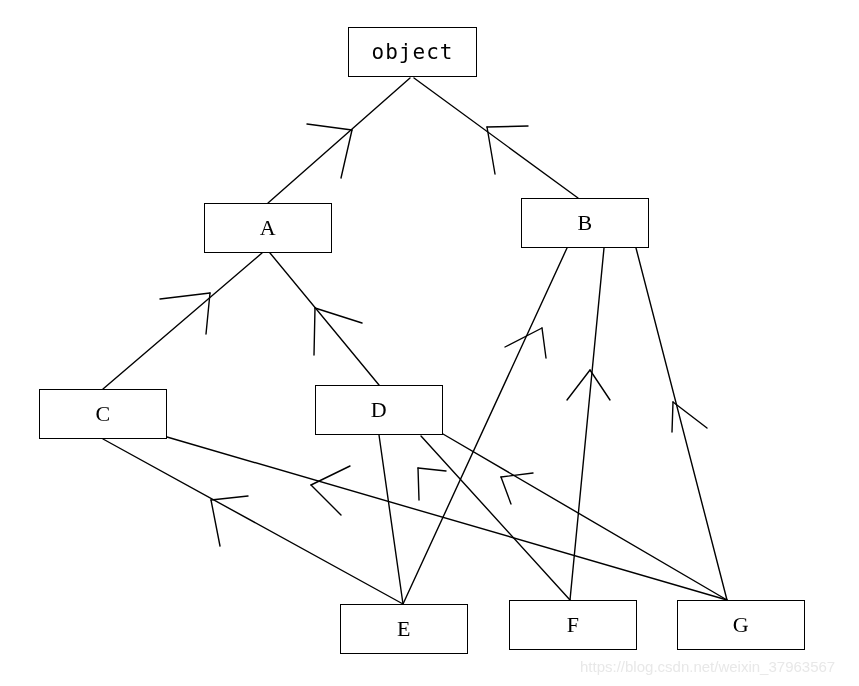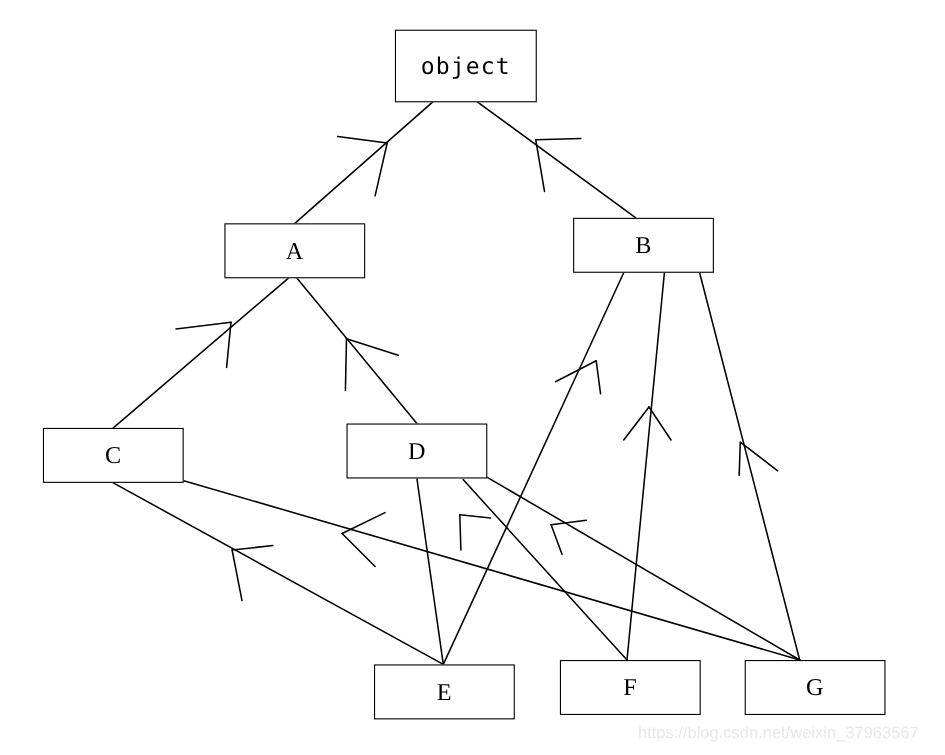--- a/index.html
+++ b/index.html
@@ -95,21 +95,21 @@
       <line x1="501" y1="477" x2="533" y2="473" stroke="#000000" stroke-width="1.4" stroke-linecap="round"></line>
       <line x1="501" y1="477" x2="511" y2="504" stroke="#000000" stroke-width="1.4" stroke-linecap="round"></line>
       <line x1="542" y1="328" x2="505" y2="347" stroke="#000000" stroke-width="1.4" stroke-linecap="round"></line>
       <line x1="542" y1="328" x2="546" y2="358" stroke="#000000" stroke-width="1.4" stroke-linecap="round"></line>
       <line x1="590" y1="370" x2="567" y2="400" stroke="#000000" stroke-width="1.4" stroke-linecap="round"></line>
       <line x1="590" y1="370" x2="610" y2="400" stroke="#000000" stroke-width="1.4" stroke-linecap="round"></line>
       <line x1="673" y1="402" x2="707" y2="428" stroke="#000000" stroke-width="1.4" stroke-linecap="round"></line>
       <line x1="673" y1="402" x2="672" y2="432" stroke="#000000" stroke-width="1.4" stroke-linecap="round"></line>
     </svg>
 
-  <div class="node root" style="left: 359px; top: 27px; width: 129px; height: 66px;">
+  <div class="node root" style="left: 348px; top: 27px; width: 129px; height: 50px;">
     <span class="node-label">object</span>
   </div>
   <div class="node" style="left: 204px; top: 203px; width: 128px; height: 50px;">
     <span class="node-label">A</span>
   </div>
   <div class="node" style="left: 521px; top: 198px; width: 128px; height: 50px;">
     <span class="node-label">B</span>
   </div>
   <div class="node" style="left: 39px; top: 389px; width: 128px; height: 50px;">
     <span class="node-label">C</span>

